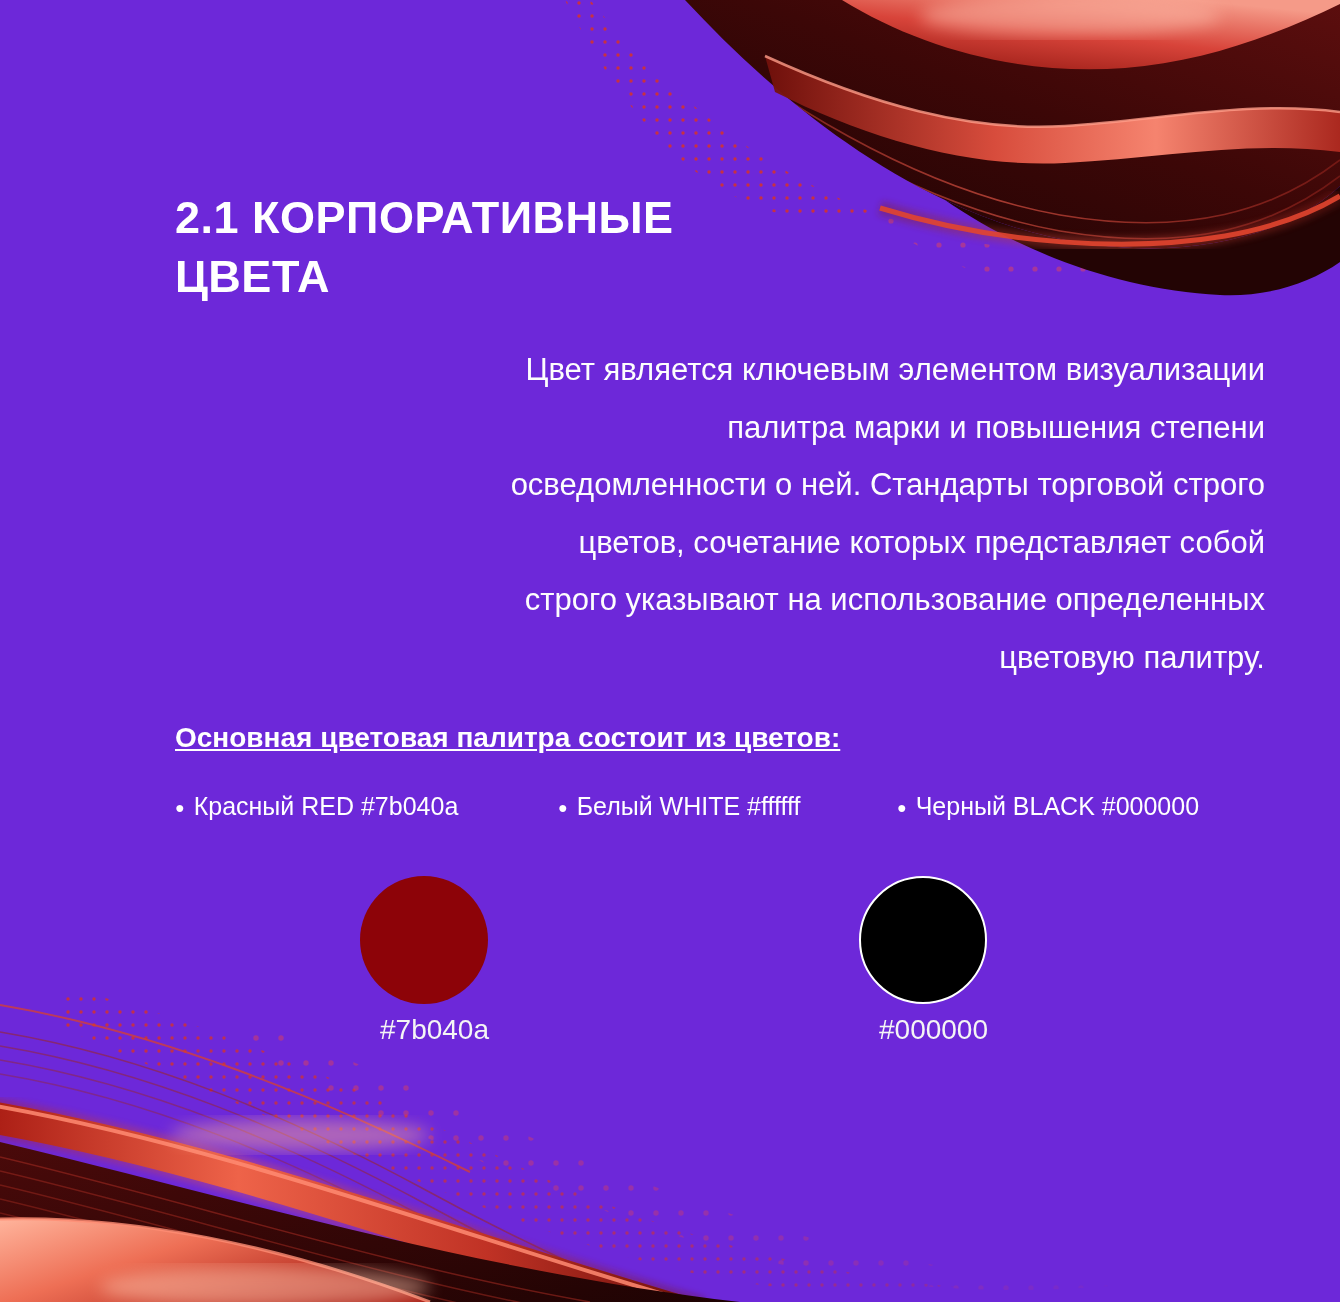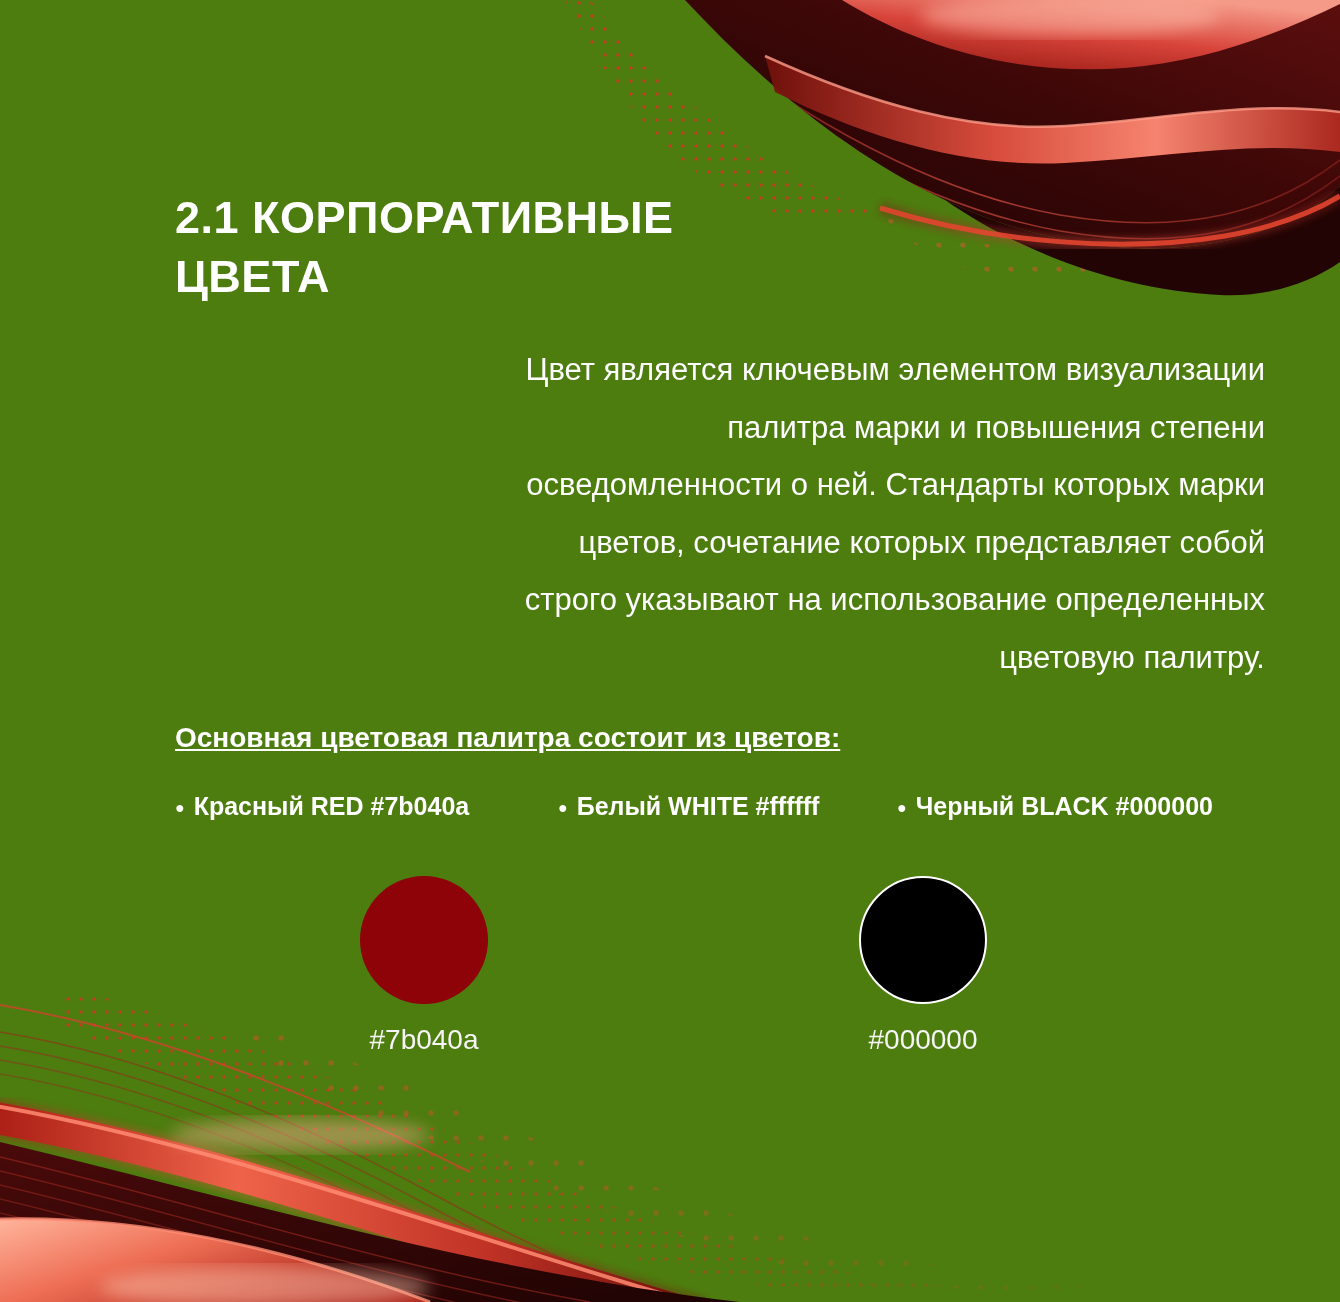--- a/index.html
+++ b/index.html
@@ -1,19 +1,19 @@
 <!DOCTYPE html>
 <html><head>
 <meta charset="utf-8">
 <style>
   html,body{margin:0;padding:0;background:#000;}
   .slide{
     position:relative;
     width:1340px;height:1302px;
-    background:#4d7c0f;
+    background:#6d28d9;
     overflow:hidden;
     font-family:"Liberation Sans", sans-serif;
     color:#ffffff;
   }
   .deco{position:absolute;pointer-events:none;}
   .deco.tr{top:0;right:0;}
   .deco.bl{left:0;bottom:0;}
 
   .title{
     position:absolute;left:175px;top:158px;
@@ -23,36 +23,36 @@
   .para{
     position:absolute;left:175px;top:341px;width:1090px;
     font-size:31px;line-height:57.5px;font-weight:400;color:#fdfdfd;text-align:right;
   }
   .palette-heading{
     position:absolute;left:175px;top:722px;
     font-size:28px;font-weight:700;color:#ffffff;text-decoration:underline;
   }
   .bullet-item{
     position:absolute;top:792px;
-    font-size:25px;font-weight:700;color:#ffffff;white-space:nowrap;
+    font-size:25px;font-weight:400;color:#ffffff;white-space:nowrap;
   }
   .bullet-item .dot{
     display:inline-block;font-size:16px;vertical-align:2px;margin-right:9px;
   }
   .b1{left:175px;} .b2{left:558px;} .b3{left:897px;}
 
   .swatch{position:absolute;top:876px;width:130px;text-align:center;}
   .s1{left:359px;} .s2{left:609px;} .s3{left:858px;}
   .swatch .circle{
     width:128px;height:128px;border-radius:50%;margin:0 auto;
     box-sizing:border-box;
   }
   .swatch .circle.outlined{border:2.5px solid #ffffff;}
   .swatch .hex{
-    margin-top:20px;font-size:28px;font-weight:400;color:#f5f5f5;
+    margin-top:10px;font-size:28px;font-weight:400;color:#f5f5f5;text-align:right;
   }
 </style>
 </head>
 <body>
 
 <div class="slide">
 
   <svg class="deco tr" width="790" height="480" viewBox="0 0 790 480" aria-hidden="true">
     <defs>
       <linearGradient id="trDark" x1="0%" y1="100%" x2="100%" y2="0%">
@@ -194,21 +194,21 @@
   </svg>
 
   <h1 class="title">
     <span>2.1 КОРПОРАТИВНЫЕ</span><br>
     <span>ЦВЕТА</span>
   </h1>
 
   <div class="para">
     <div>Цвет является ключевым элементом визуализации</div>
     <div>палитра марки и повышения степени</div>
-    <div>осведомленности о ней. Стандарты которых марки</div>
+    <div>осведомленности о ней. Стандарты торговой строго</div>
     <div>цветов, сочетание которых представляет собой</div>
     <div>строго указывают на использование определенных</div>
     <div>цветовую палитру.</div>
   </div>
 
   <div class="palette-heading">Основная цветовая палитра состоит из цветов:</div>
 
   <div class="bullet-item b1">
     <span class="dot">●</span><span>Красный RED #7b040a</span>
   </div>

